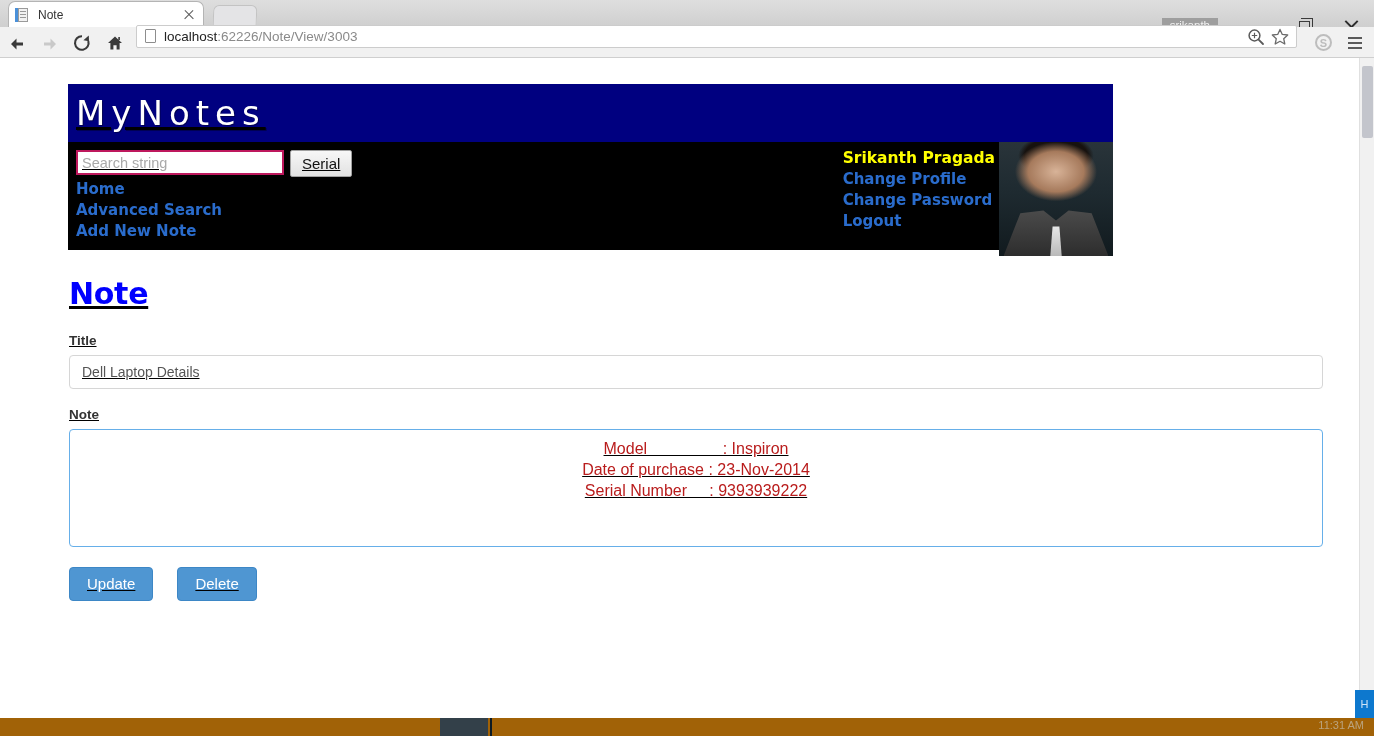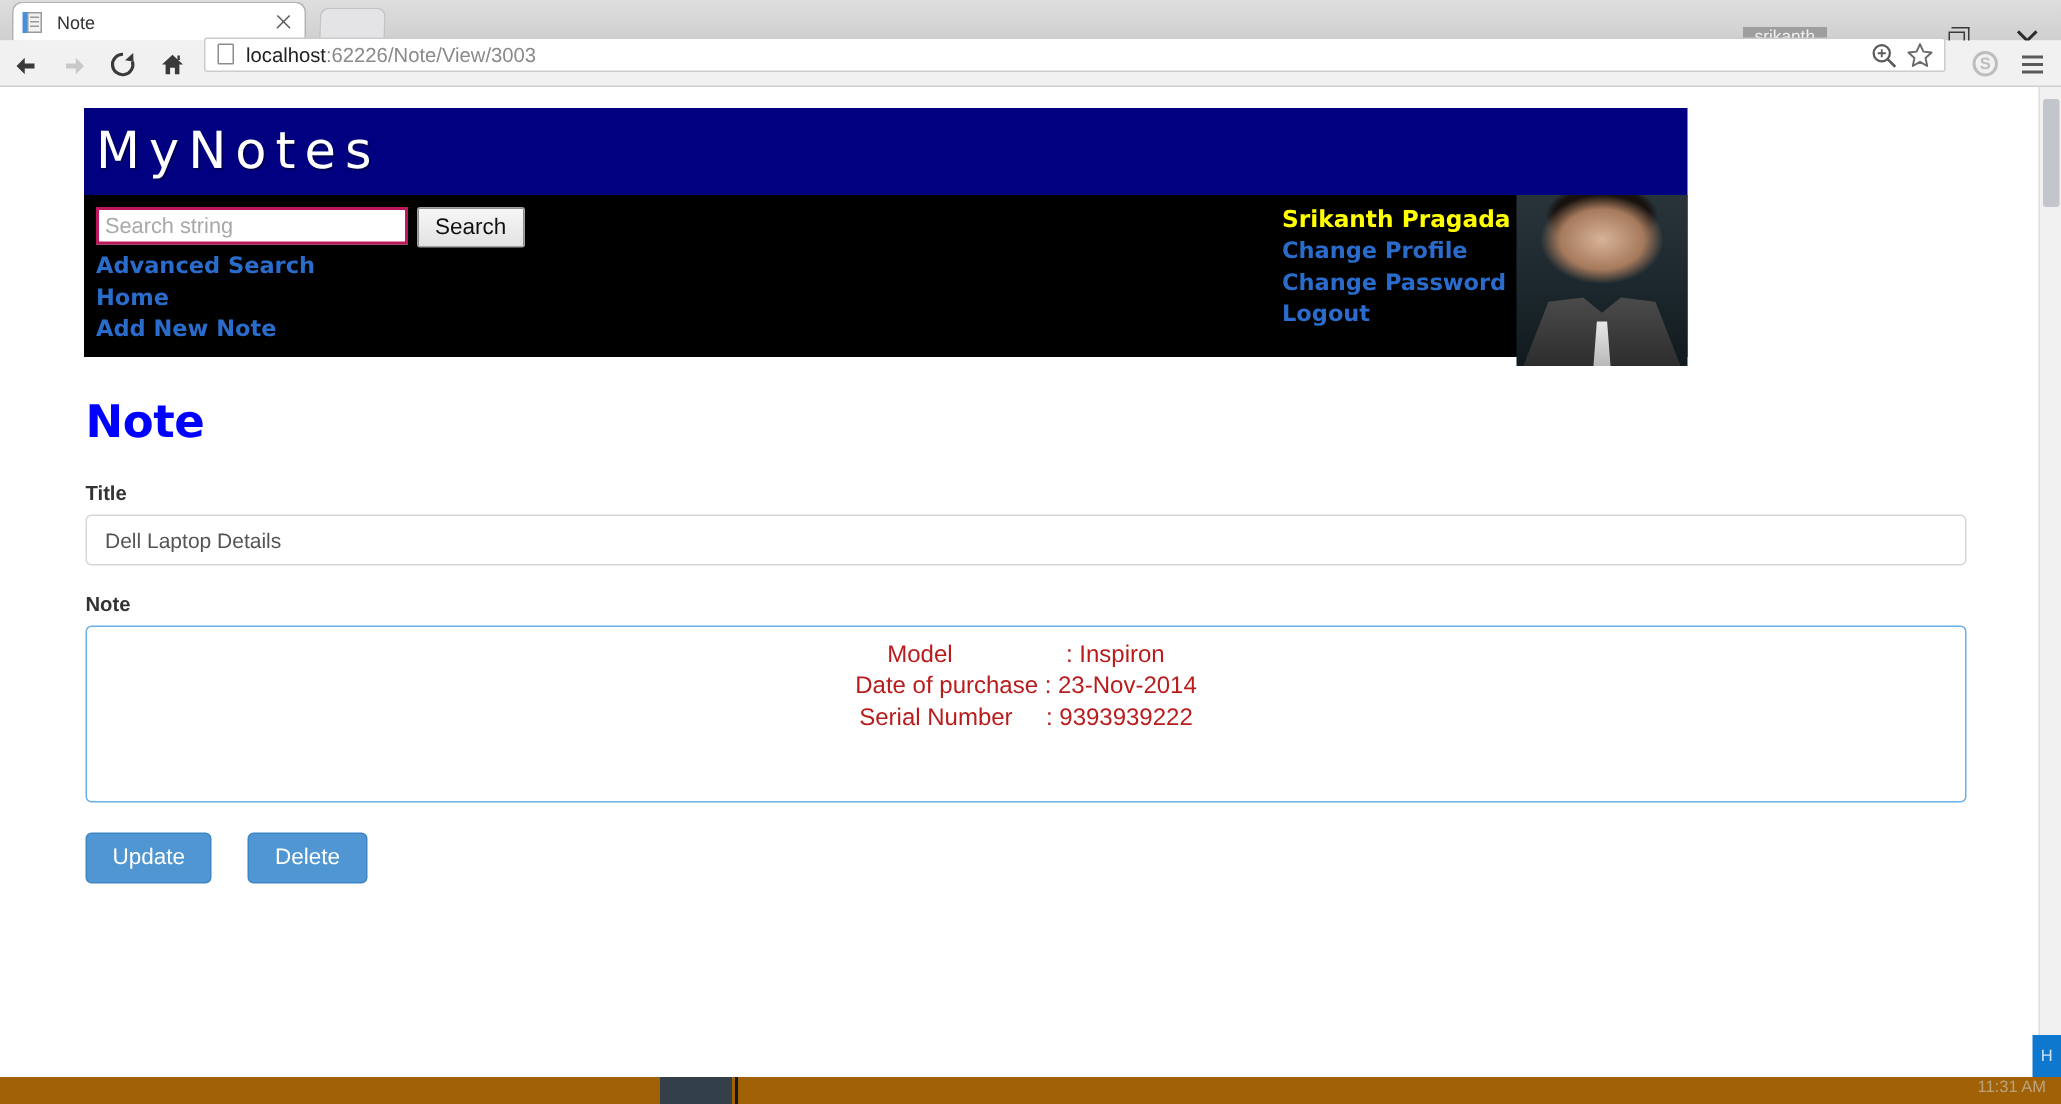--- a/index.html
+++ b/index.html
@@ -122,21 +122,21 @@
   }
   .vscroll {
     position: absolute; right: 0; top: 0; width: 15px; height: 660px;
     background: #f1f1f1; border-left: 1px solid #e0e0e0;
   }
   .vthumb {
     position: absolute; left: 2px; top: 8px; width: 11px; height: 72px;
     background: #c3c5cc; border-radius: 2px;
   }
 
-  .page { position: absolute; left: 0; top: 0; width: 1173px; height: 660px; padding: 0; }
+  .page { position: absolute; left: 0; top: 0; width: 1173px; height: 660px; padding: 12px; text-decoration: underline; }
 
   .site { margin: 14px 48px 0 56px; }
 
   .site-header {
     background: #000080; height: 58px; display: flex; align-items: center;
     padding-left: 8px;
   }
   .brand {
     color: #ffffff; font-size: 34px; font-weight: normal; letter-spacing: 6px;
     font-family: "DejaVu Sans", sans-serif;
@@ -345,25 +345,25 @@
     <div class="page">
       <div class="site">
 
         <div class="site-header">
           <span class="brand">MyNotes</span>
         </div>
 
         <div class="nav-bar">
           <div class="search-row">
             <input class="search-input" type="text" placeholder="Search string" style="">
-            <button class="search-btn">Search</button>
+            <button class="search-btn">Serial</button>
           </div>
           <div class="navlinks">
+            <a class="navlink">Home</a>
             <a class="navlink">Advanced Search</a>
-            <a class="navlink">Home</a>
             <a class="navlink">Add New Note</a>
           </div>
 
           <div class="user-block">
             <div class="user-name">Srikanth Pragada</div>
             <a class="navlink">Change Profile</a>
             <a class="navlink">Change Password</a>
             <a class="navlink">Logout</a>
           </div>
 

